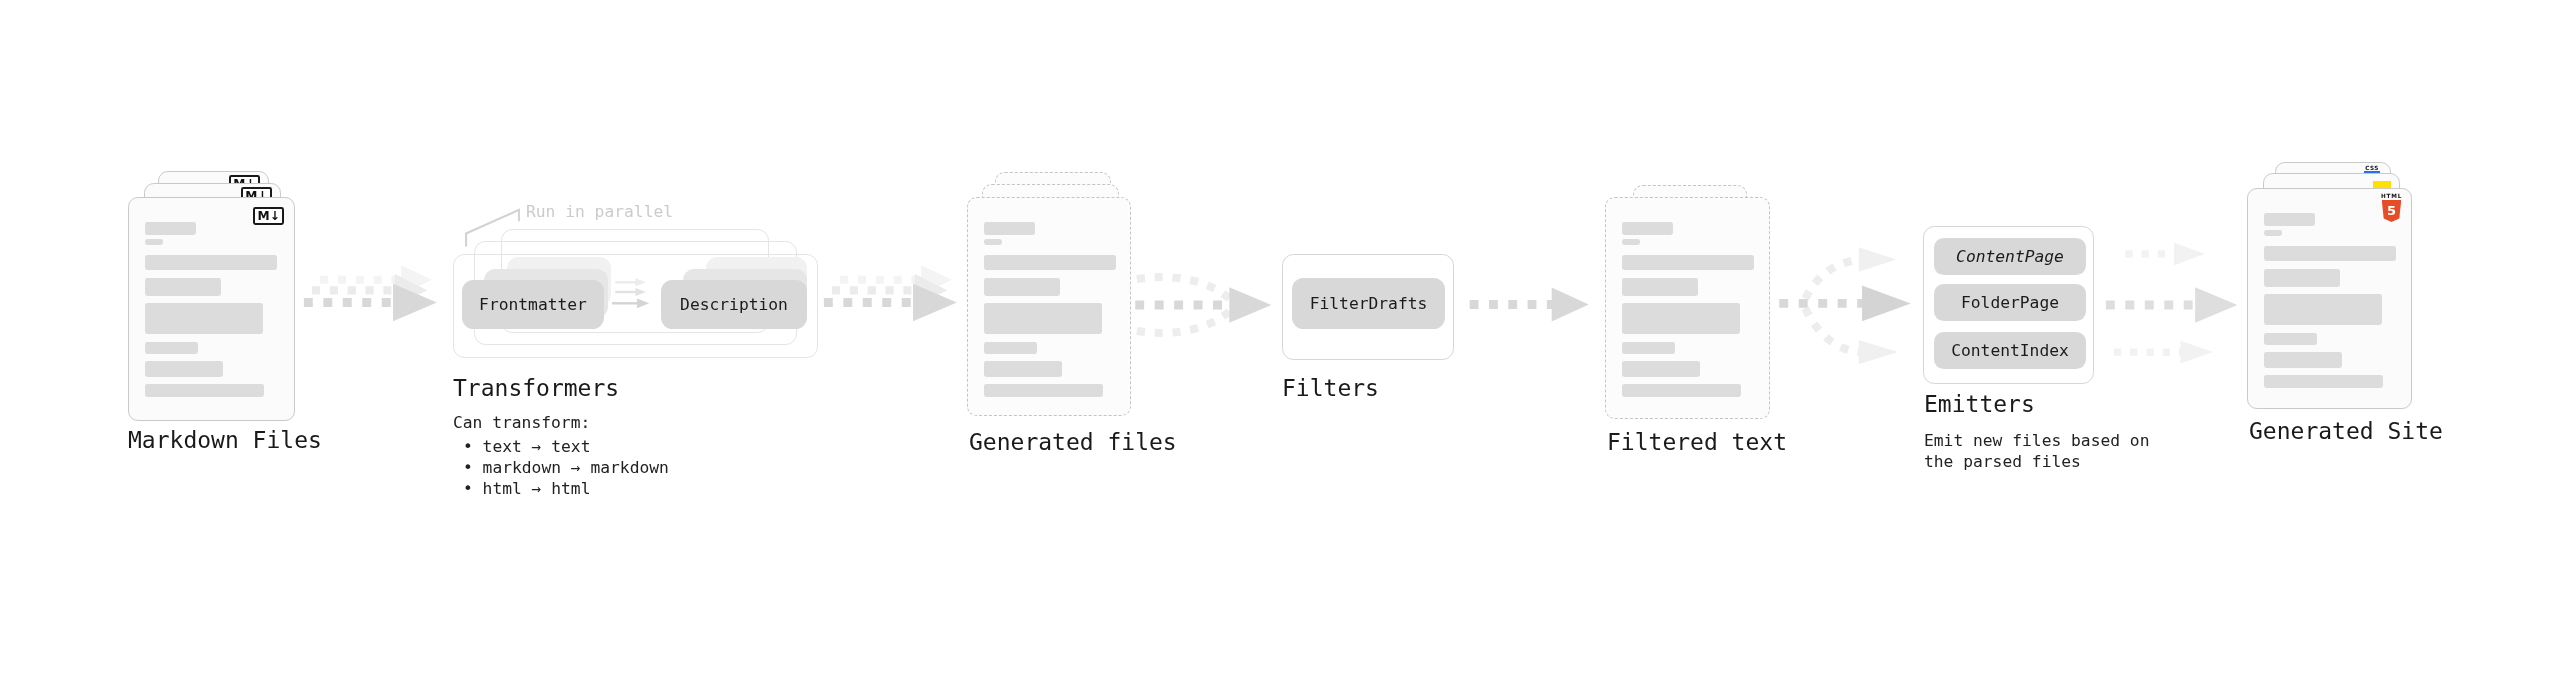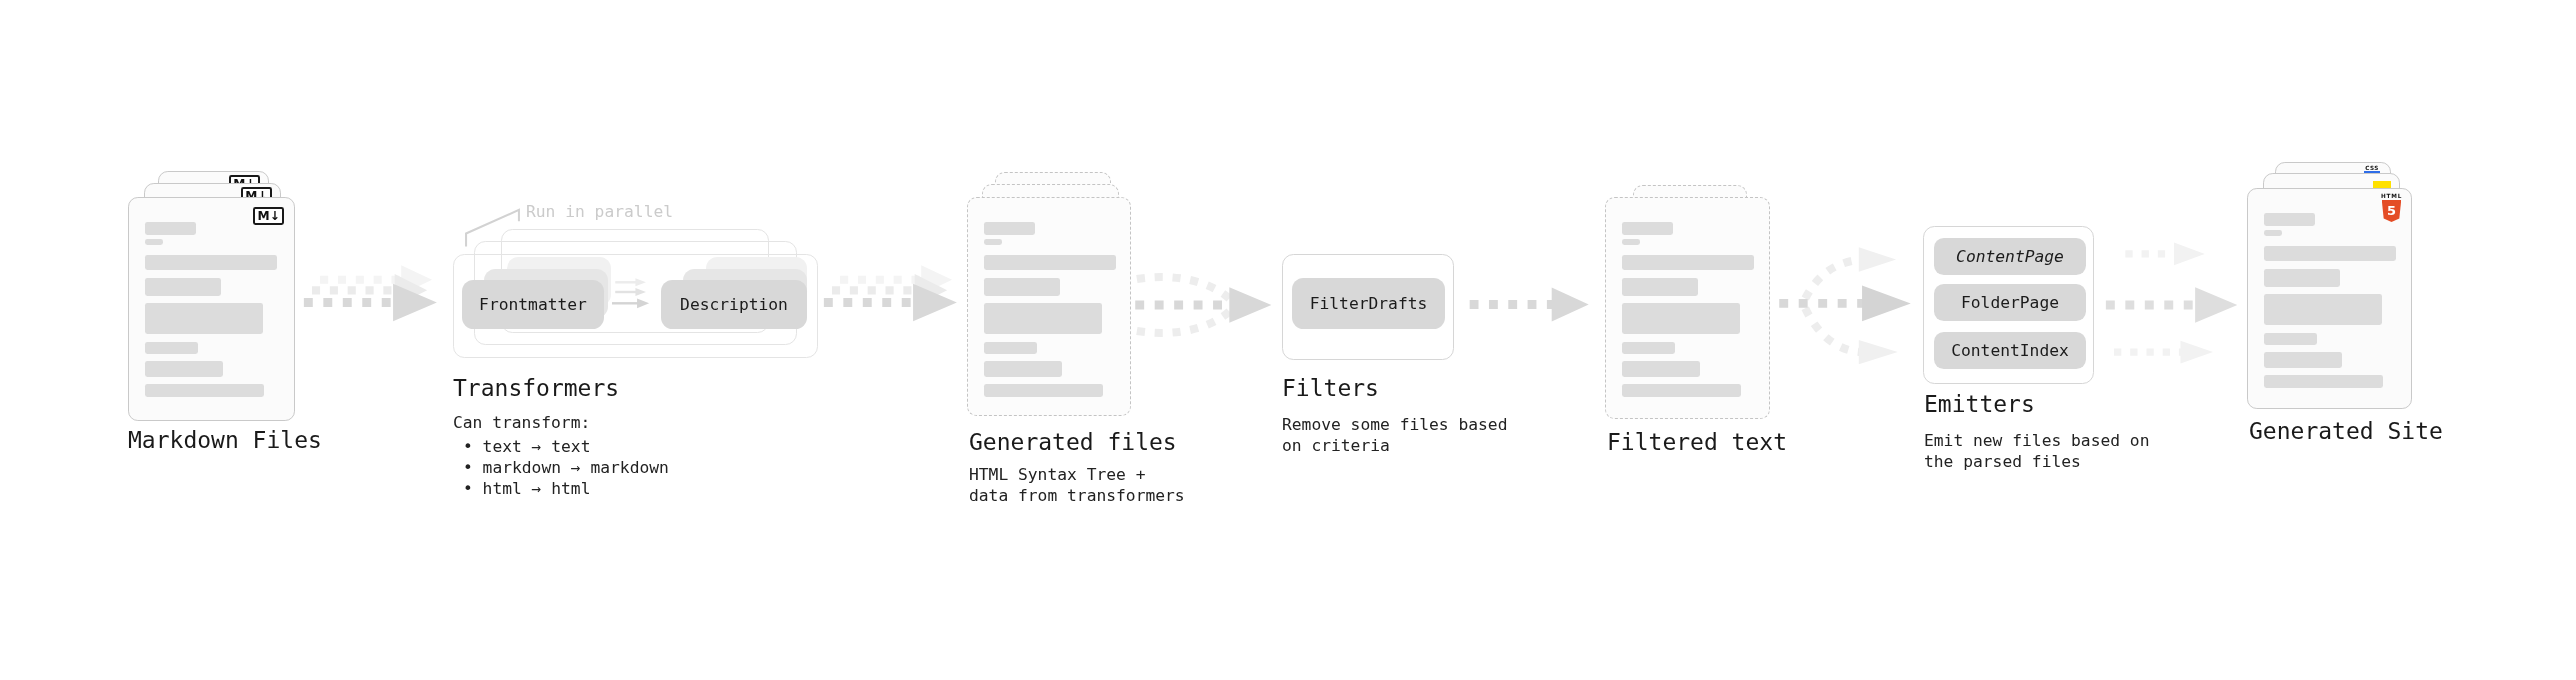--- a/index.html
+++ b/index.html
@@ -131,35 +131,31 @@
     <div class="bar b1"></div>
     <div class="bar b2"></div>
     <div class="bar b3"></div>
     <div class="bar b4"></div>
     <div class="bar b5"></div>
     <div class="bar b6"></div>
     <div class="bar b7"></div>
     <div class="bar b8"></div>
   </div>
   <div class="stage-label" style="left:969px;top:429px;">Generated files</div>
-  <div class="sub" style="left:969px;top:464px;">HTML Syntax Tree +
-data from transformers</div>
 
   <svg class="svgabs" style="left:1132px;top:266px;" width="150" height="78" viewBox="0 0 185 96">
     <path d="M 6 16 C 55 8 100 20 122 42" fill="none" stroke="#ededed" stroke-width="10" stroke-dasharray="10 12"></path>
     <path d="M 6 80 C 55 88 100 76 122 54" fill="none" stroke="#ededed" stroke-width="10" stroke-dasharray="10 12"></path>
     <line x1="4" y1="48" x2="122" y2="48" stroke="#d8d8d8" stroke-width="11" stroke-dasharray="11 13"></line>
     <polygon points="120,26 172,48 120,70" fill="#d8d8d8"></polygon>
   </svg>
 
   <div class="frame solidbox" style="left:1282px;top:254px;width:172px;height:106px;"></div>
   <div class="pill" style="left:1292px;top:278px;width:153px;height:51px;">FilterDrafts</div>
   <div class="stage-label" style="left:1282px;top:375px;">Filters</div>
-  <div class="sub" style="left:1282px;top:414px;">Remove some files based
-on criteria</div>
 
   <svg class="svgabs" style="left:1466px;top:286px;" width="128" height="37" viewBox="0 0 158 46">
     <line x1="4" y1="23" x2="108" y2="23" stroke="#d8d8d8" stroke-width="11" stroke-dasharray="11 13"></line>
     <polygon points="106,2 152,23 106,44" fill="#d8d8d8"></polygon>
   </svg>
 
   <div class="doc dash" style="left:1633px;top:185px;width:114px;height:81px;"></div>
   <div class="doc dash" style="left:1605px;top:197px;width:165px;height:222px;">
     <div class="bar b1"></div>
     <div class="bar b2"></div>

